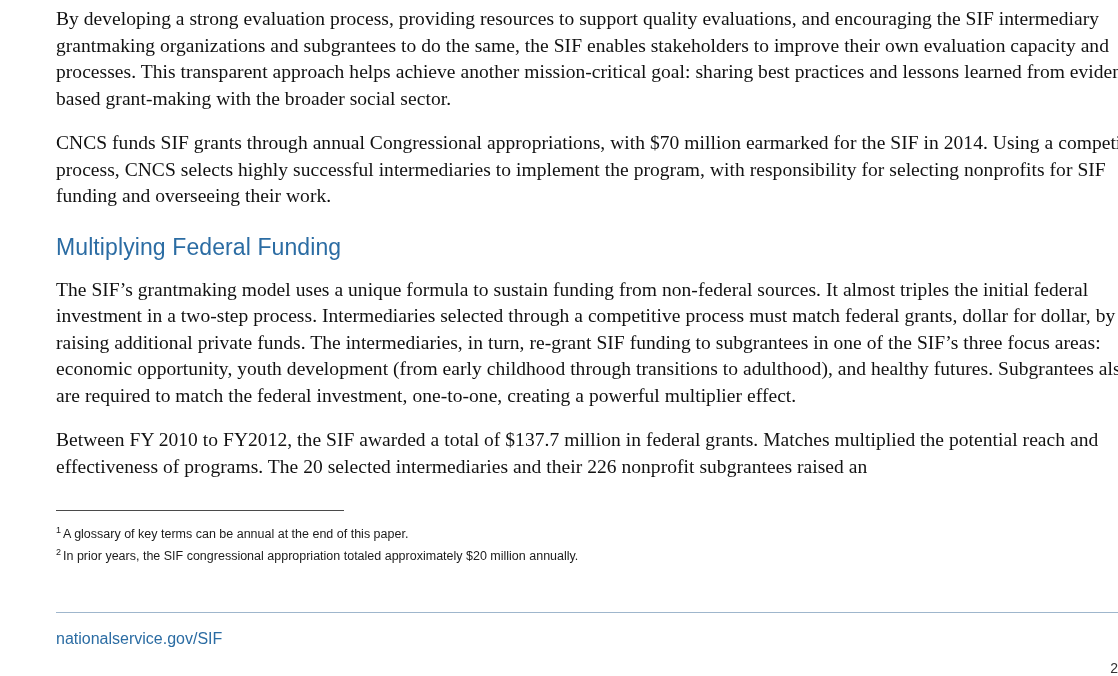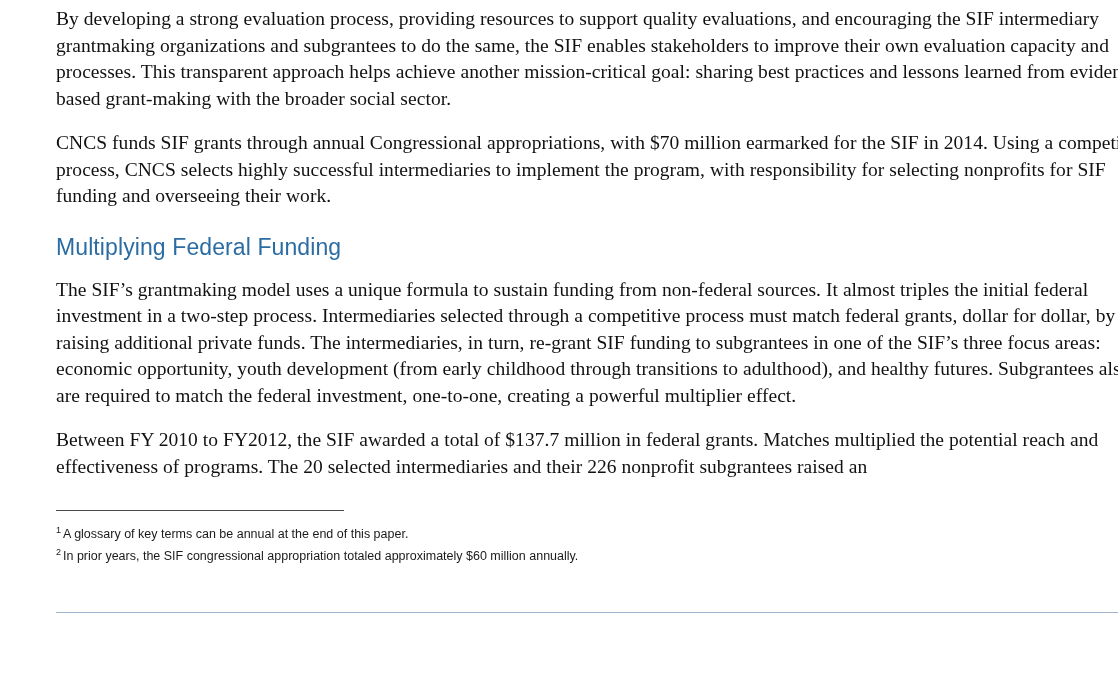--- a/index.html
+++ b/index.html
@@ -114,22 +114,26 @@
 
     <p class="body-par">Between FY 2010 to FY2012, the SIF awarded a total of $137.7 million in federal grants. Matches multiplied the potential reach and effectiveness of programs. The 20 selected intermediaries and their 226 nonprofit subgrantees raised an</p>
 
     <div class="footnote-rule"></div>
 
     <div class="footnotes">
       <div class="fn">
         <sup>1</sup><span>A glossary of key terms can be annual at the end of this paper.</span>
       </div>
       <div class="fn">
-        <sup>2</sup><span>In prior years, the SIF congressional appropriation totaled approximately $60 million annually.</span>
+        <sup>2</sup><span>In prior years, the SIF congressional appropriation totaled approximately $20 million annually.</span>
       </div>
     </div>
 
   </div>
 
   <div class="footer-rule"></div>
 
+  <div class="footer">
+    <a class="footer-link" href="#">nationalservice.gov/SIF</a>
+    <span class="page-number">2</span>
+  </div>
 
 </div>
 
 </body></html>

